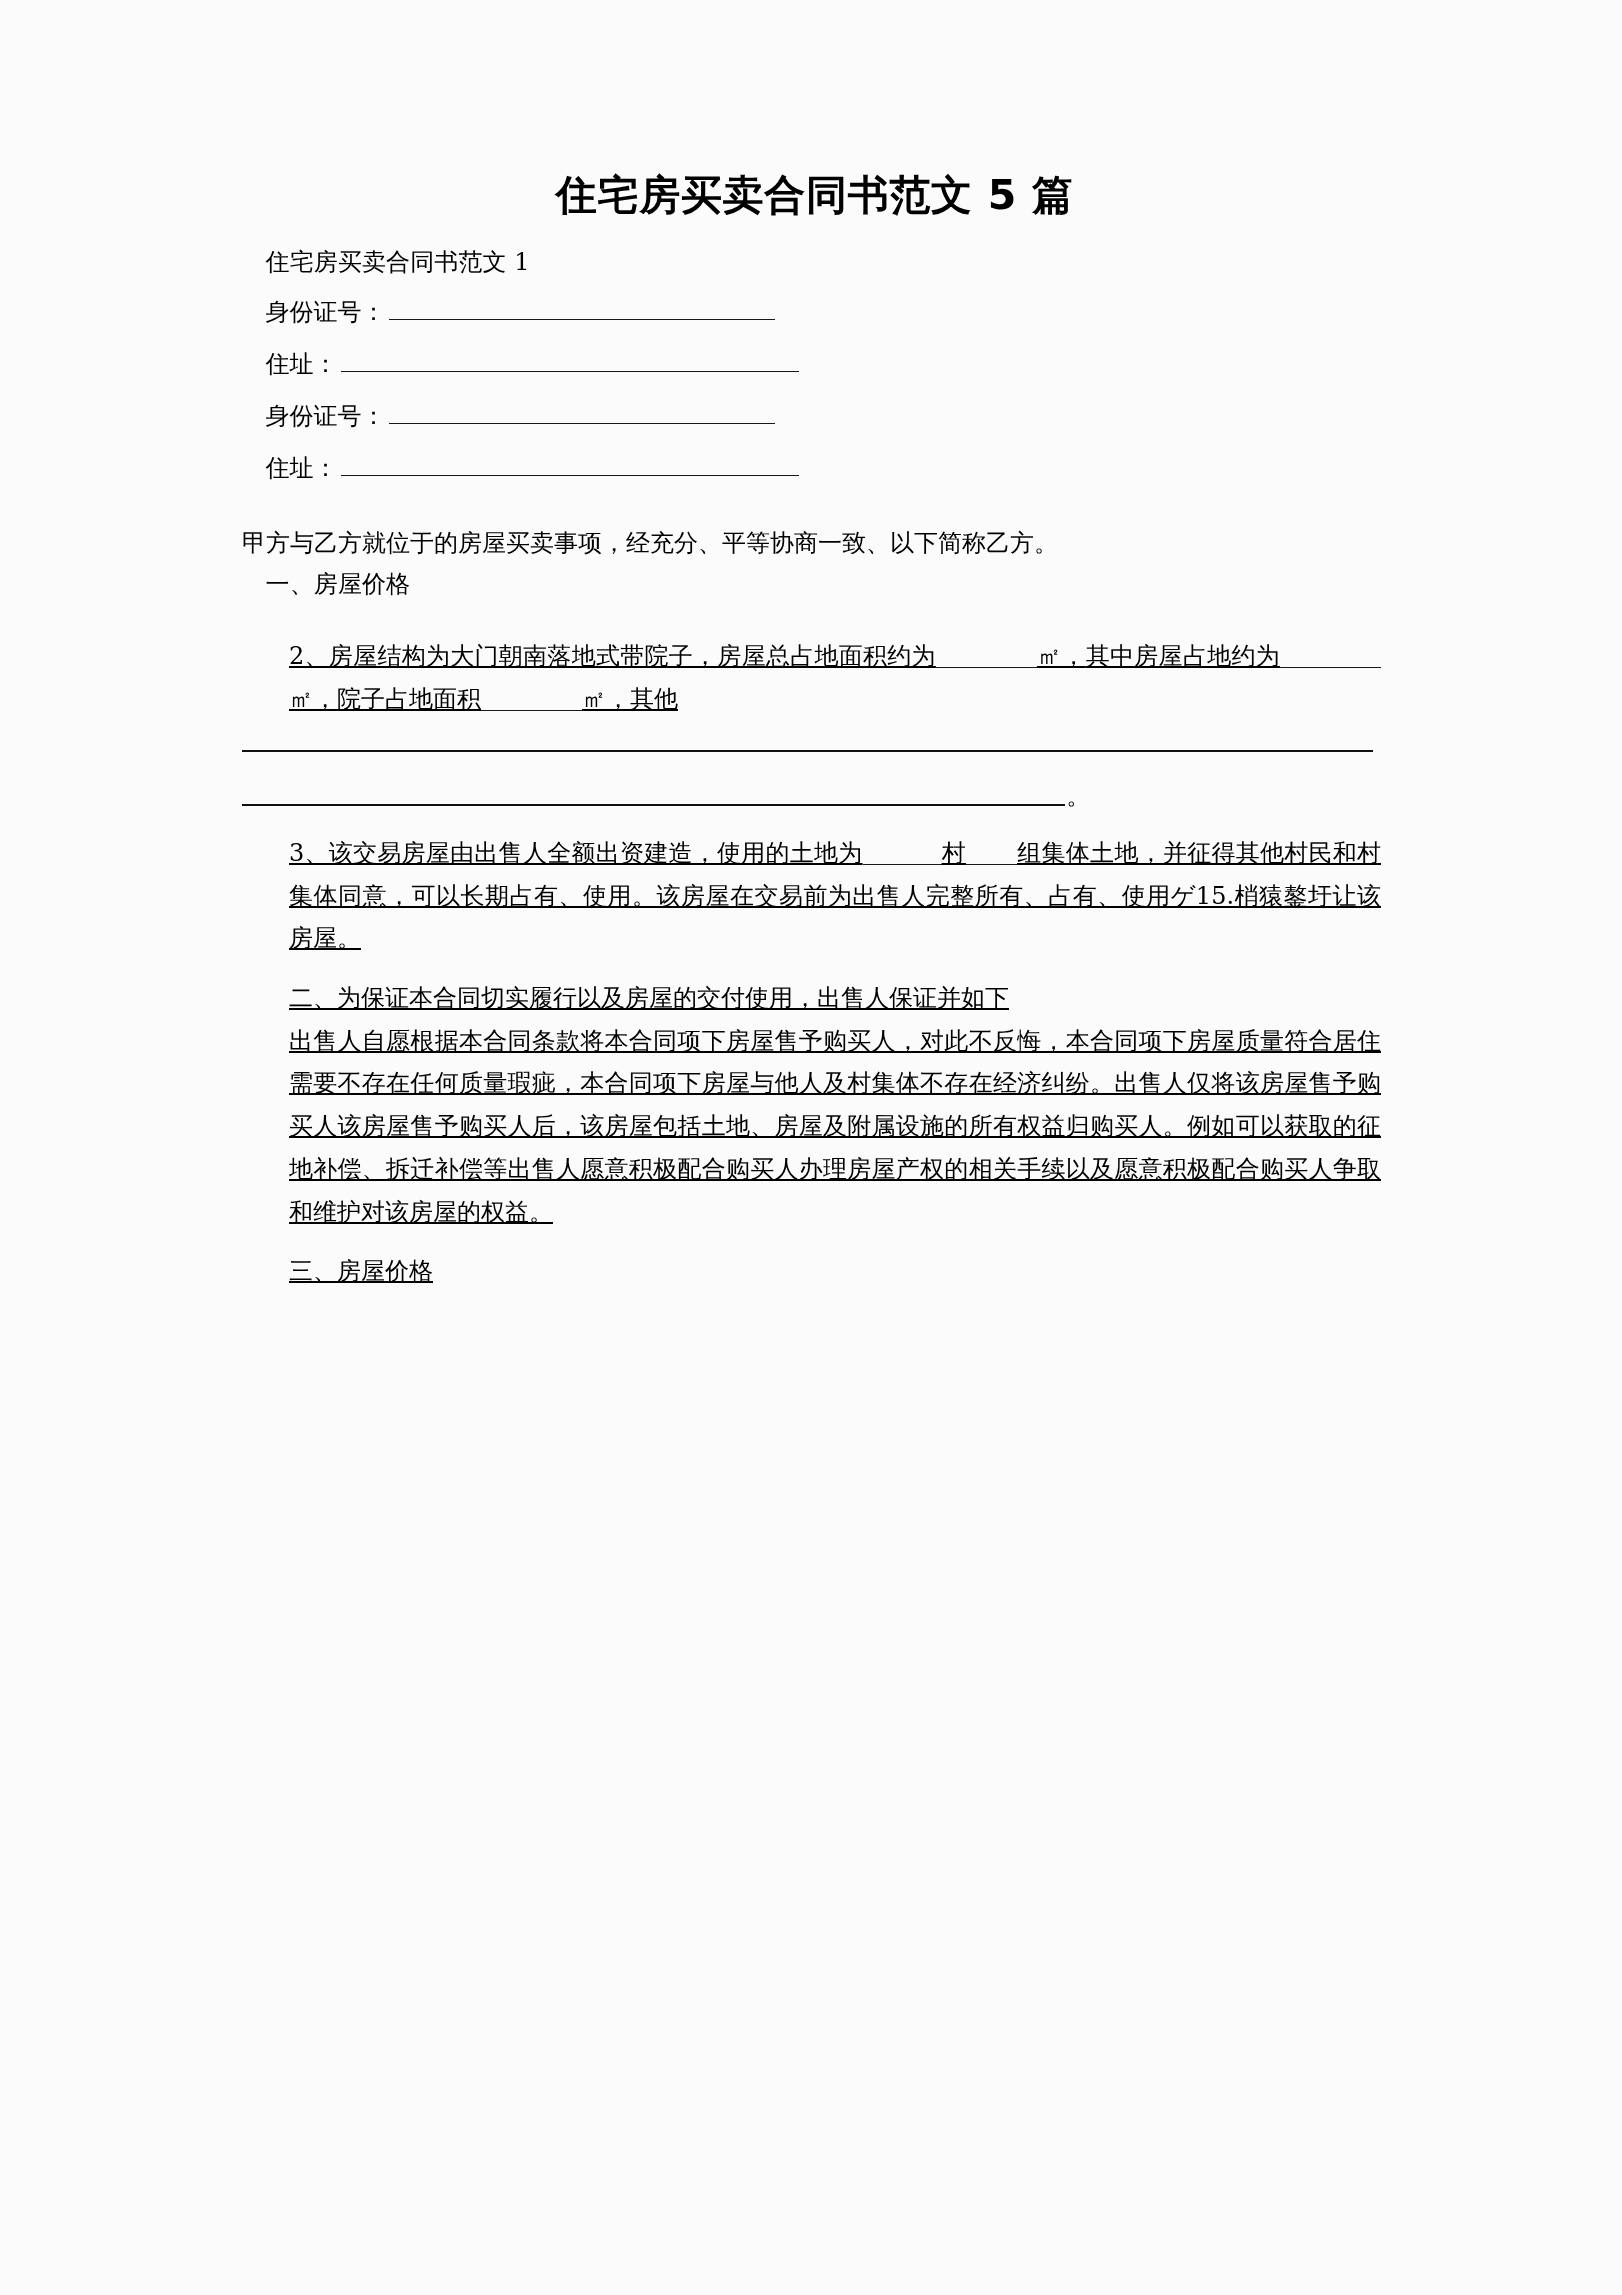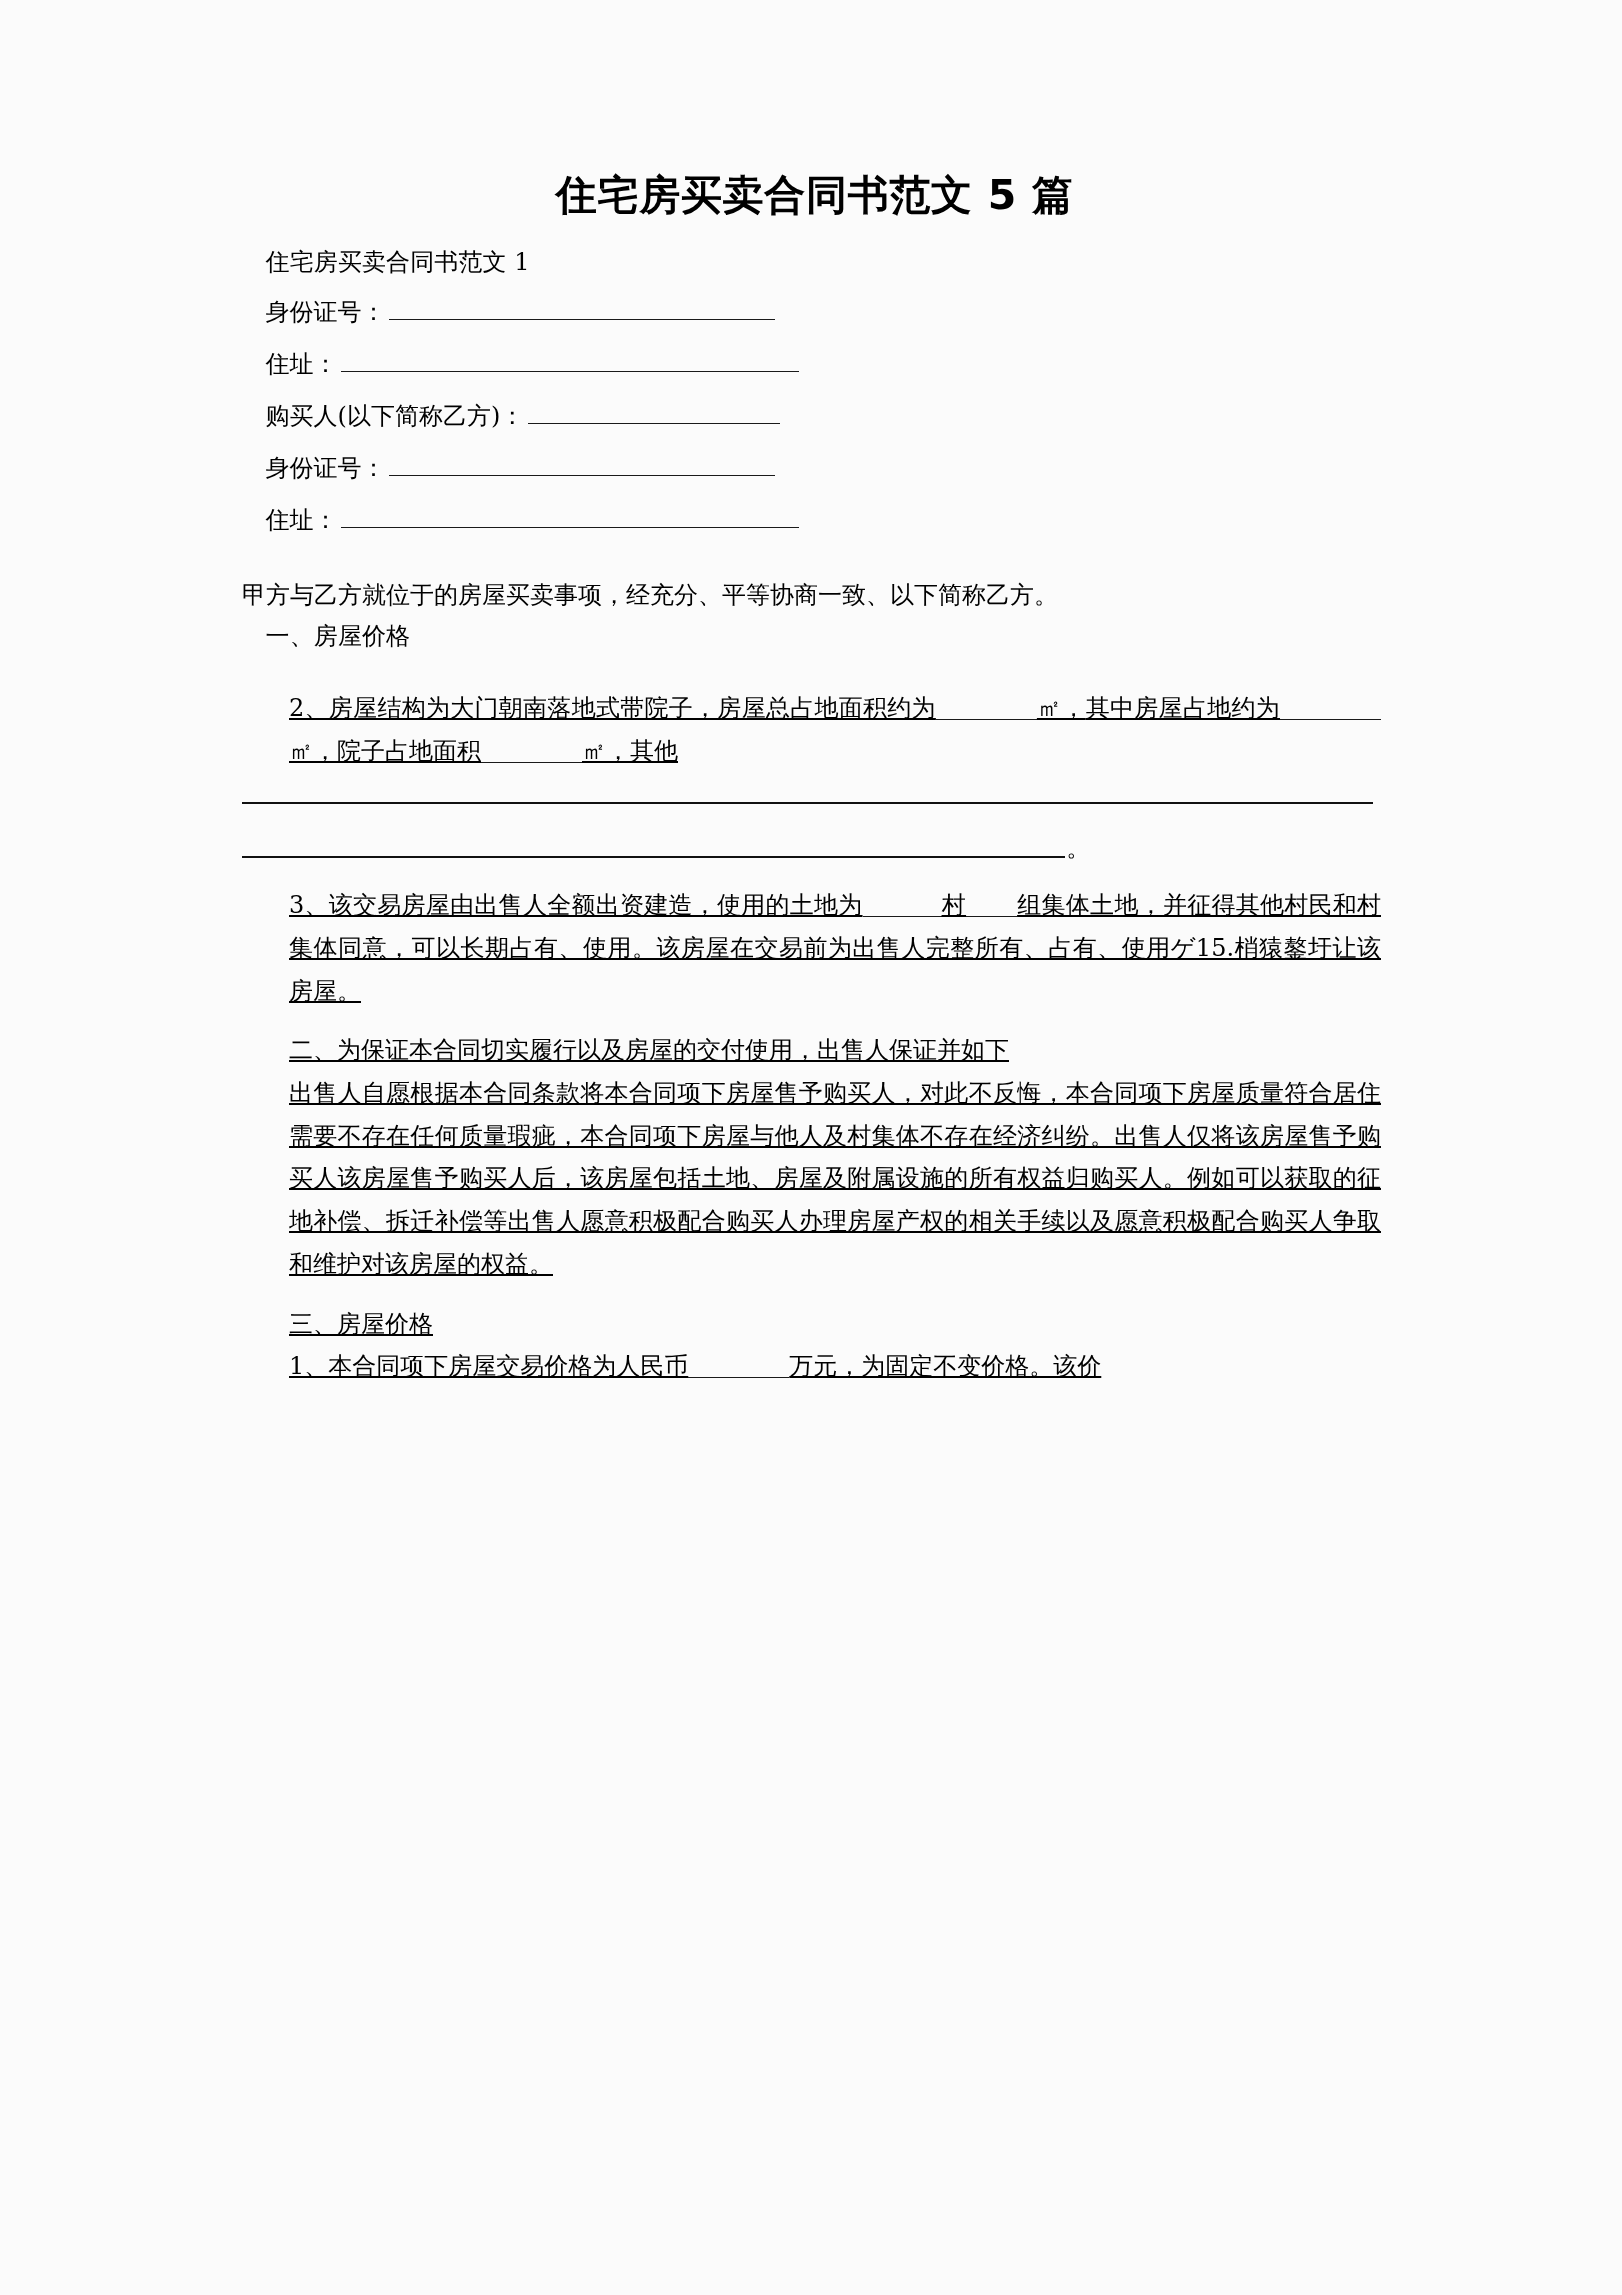--- a/index.html
+++ b/index.html
@@ -134,24 +134,20 @@
       <div class="field-row">
         <span class="field-label">身份证号：</span>
         <span class="field-rule rule-w2"></span>
       </div>
 
       <div class="field-row">
         <span class="field-label">住址：</span>
         <span class="field-rule rule-w3"></span>
       </div>
 
-      <div class="field-row">
-        <span class="field-label">购买人(以下简称乙方)：</span>
-        <span class="field-rule rule-w1"></span>
-      </div>
 
       <div class="field-row">
         <span class="field-label">身份证号：</span>
         <span class="field-rule rule-w2"></span>
       </div>
 
       <div class="field-row">
         <span class="field-label">住址：</span>
         <span class="field-rule rule-w3"></span>
       </div>
@@ -187,19 +183,16 @@
     <div class="spacer-sm"></div>
 
     <p class="block indent-2 para-gap">二、为保证本合同切实履行以及房屋的交付使用，出售人保证并如下</p>
 
     <p class="block indent-2">出售人自愿根据本合同条款将本合同项下房屋售予购买人，对此不反悔，本合同项下房屋质量符合居住需要不存在任何质量瑕疵，本合同项下房屋与他人及村集体不存在经济纠纷。出售人仅将该房屋售予购买人该房屋售予购买人后，该房屋包括土地、房屋及附属设施的所有权益归购买人。例如可以获取的征地补偿、拆迁补偿等出售人愿意积极配合购买人办理房屋产权的相关手续以及愿意积极配合购买人争取和维护对该房屋的权益。</p>
 
     <div class="spacer-sm"></div>
 
     <p class="block indent-2 para-gap">三、房屋价格</p>
 
-    <p class="block indent-2">
-      <span>1、本合同项下房屋交易价格为人民币</span><span class="blank b-lg"></span><span>万元，为固定不变价格。该价</span>
-    </p>
 
   </div>
 </div>
 
 
 </body></html>

